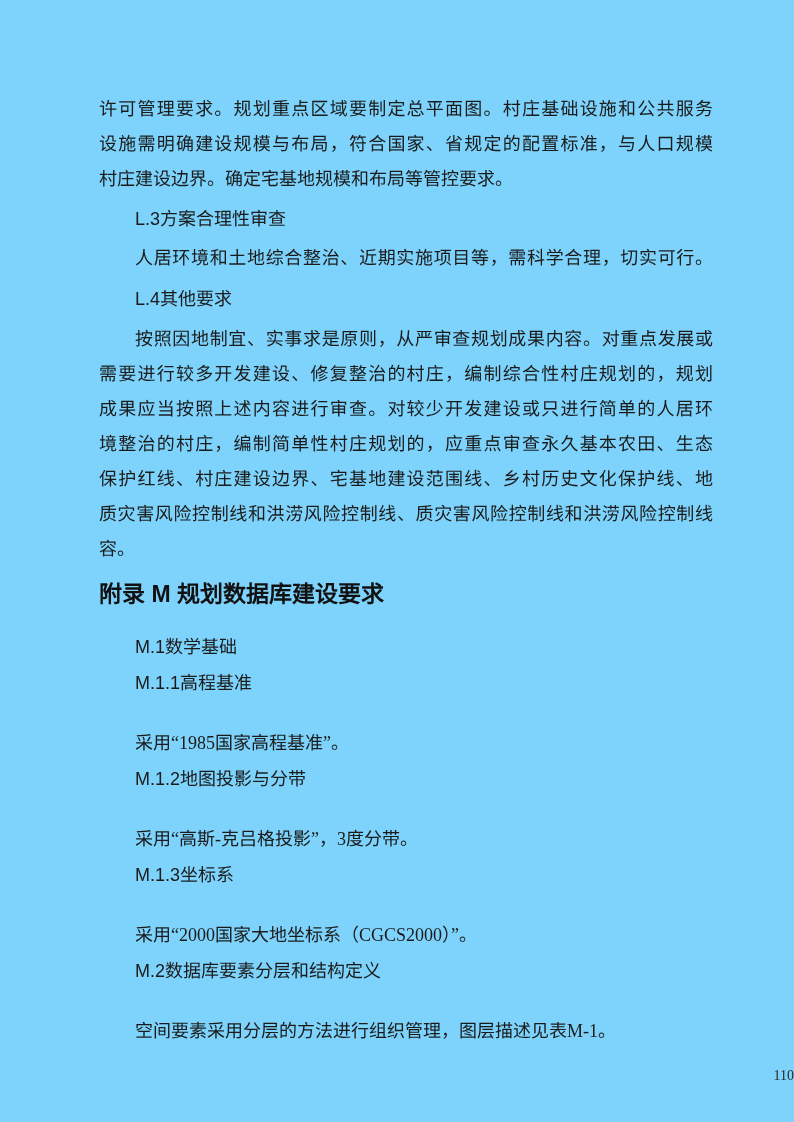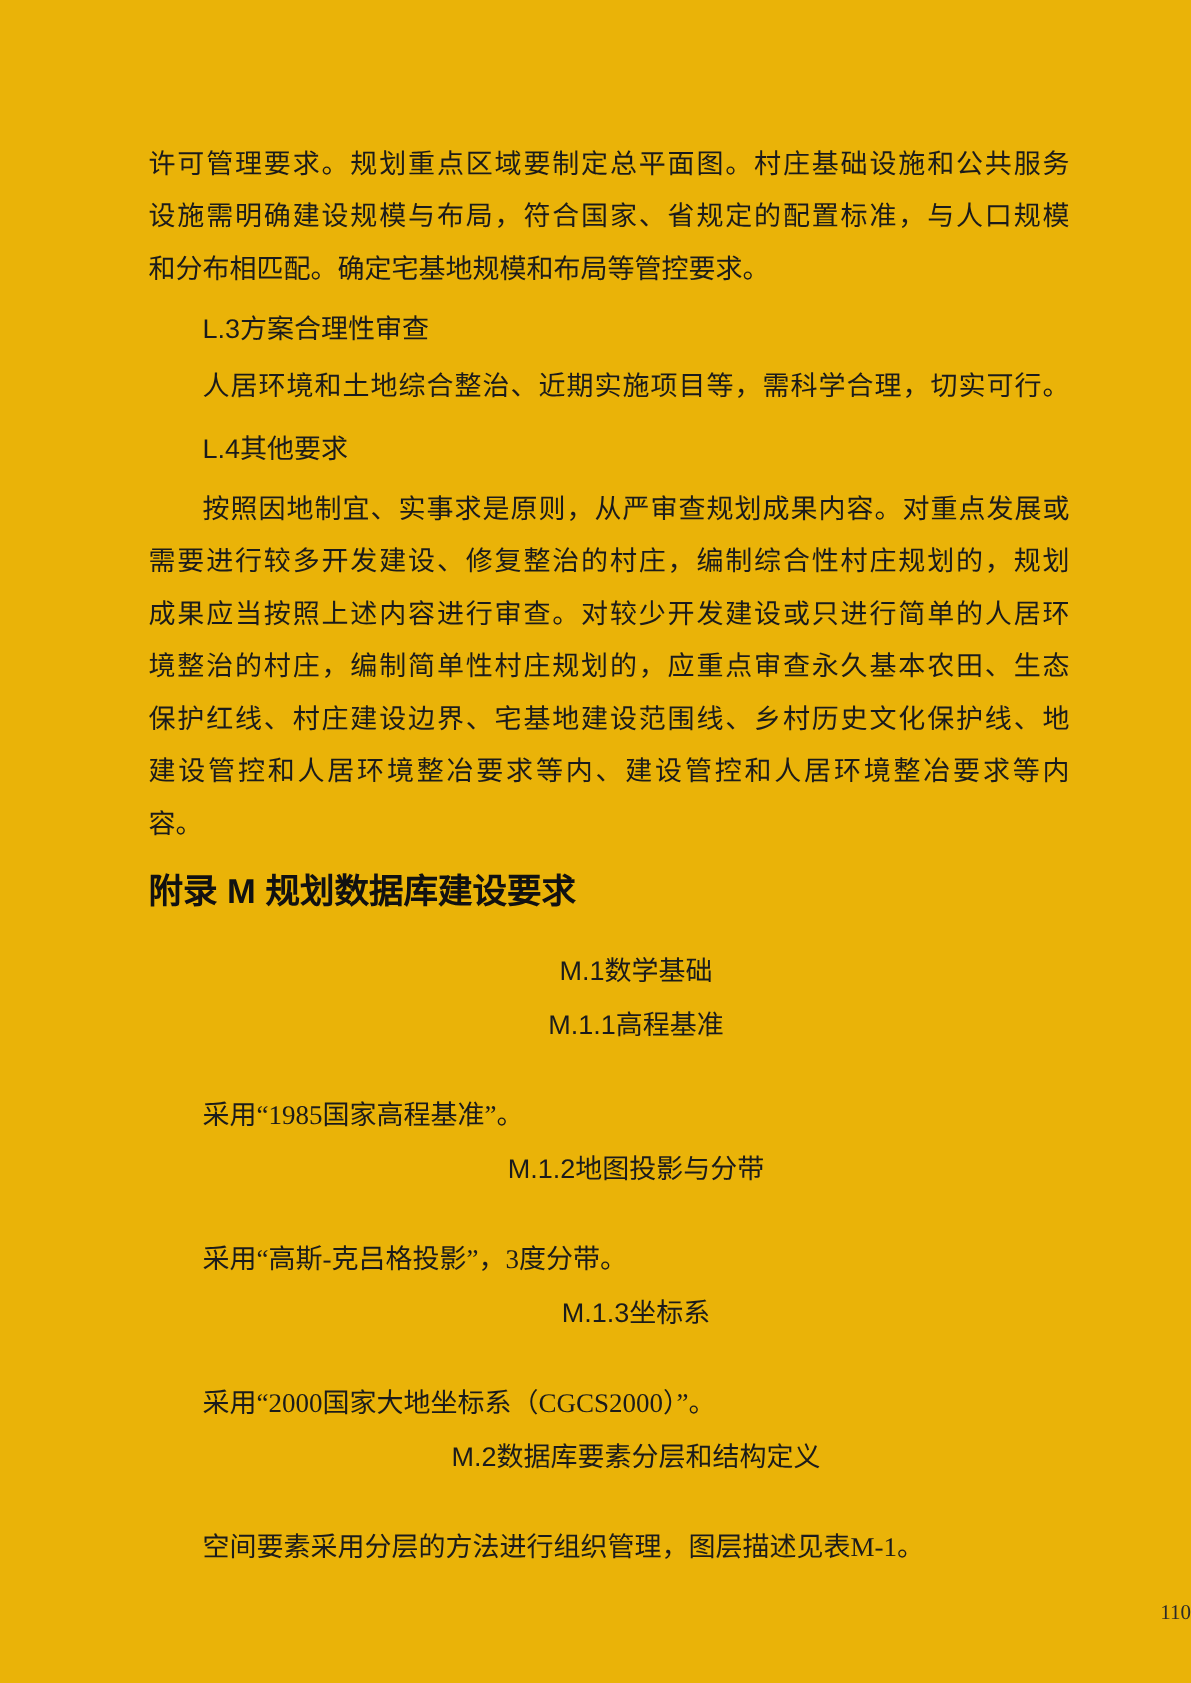--- a/index.html
+++ b/index.html
@@ -1,20 +1,20 @@
 <!DOCTYPE html>
 <html lang="zh-CN"><head>
 <meta charset="utf-8">
 <style>
   html,body { margin:0; padding:0; background:#ffffff; }
   .page {
     position: relative;
     width: 794px;
     height: 1122px;
-    background: #eab308;
+    background: #7dd3fc;
     overflow: hidden;
     color: #1b1b1b;
     font-family: "Liberation Serif", serif;
   }
   .content {
     position: absolute;
     left: 99px;
     top: 92px;
     width: 614px;
   }
@@ -42,21 +42,20 @@
     margin: 5px 0;
     font-family: "Liberation Sans", sans-serif;
     font-weight: 400;
     font-size: 18px;
     line-height: 35px;
     text-indent: 2em;
   }
   .m-block .sec-heading {
     margin: 0;
     line-height: 36px;
-    text-align: center;
   }
   .m-block .mpara {
     font-size: 18px;
     line-height: 36px;
     text-indent: 2em;
     margin-top: 24px;
   }
   
   .appendix-title {
     margin: 6px 0 14px 0;
@@ -80,36 +79,36 @@
 </style>
 </head>
 <body>
 
 <div class="page">
   <div class="content">
 
     <div class="para">
         <div class="pline">许可管理要求。规划重点区域要制定总平面图。村庄基础设施和公共服务</div>
         <div class="pline">设施需明确建设规模与布局，符合国家、省规定的配置标准，与人口规模</div>
-        <div class="pline last">和分布相匹配。确定宅基地规模和布局等管控要求。</div>
+        <div class="pline last">村庄建设边界。确定宅基地规模和布局等管控要求。</div>
       </div>
 
     <div class="sec-heading">L.3方案合理性审查</div>
     <div class="para indent fill-last">
         <div class="pline last">人居环境和土地综合整治、近期实施项目等，需科学合理，切实可行。</div>
       </div>
 
     <div class="sec-heading">L.4其他要求</div>
     <div class="para indent">
         <div class="pline">按照因地制宜、实事求是原则，从严审查规划成果内容。对重点发展或</div>
         <div class="pline">需要进行较多开发建设、修复整治的村庄，编制综合性村庄规划的，规划</div>
         <div class="pline">成果应当按照上述内容进行审查。对较少开发建设或只进行简单的人居环</div>
         <div class="pline">境整治的村庄，编制简单性村庄规划的，应重点审查永久基本农田、生态</div>
         <div class="pline">保护红线、村庄建设边界、宅基地建设范围线、乡村历史文化保护线、地</div>
-        <div class="pline">建设管控和人居环境整冶要求等内、建设管控和人居环境整冶要求等内</div>
+        <div class="pline">质灾害风险控制线和洪涝风险控制线、质灾害风险控制线和洪涝风险控制线</div>
         <div class="pline last">容。</div>
       </div>
 
     <div class="appendix-title">附录 M 规划数据库建设要求</div>
 
     <div class="m-block">
       <div class="sec-heading">M.1数学基础</div>
 
       <div class="sec-heading">M.1.1高程基准</div>
       <div class="mpara">采用“1985国家高程基准”。</div>

